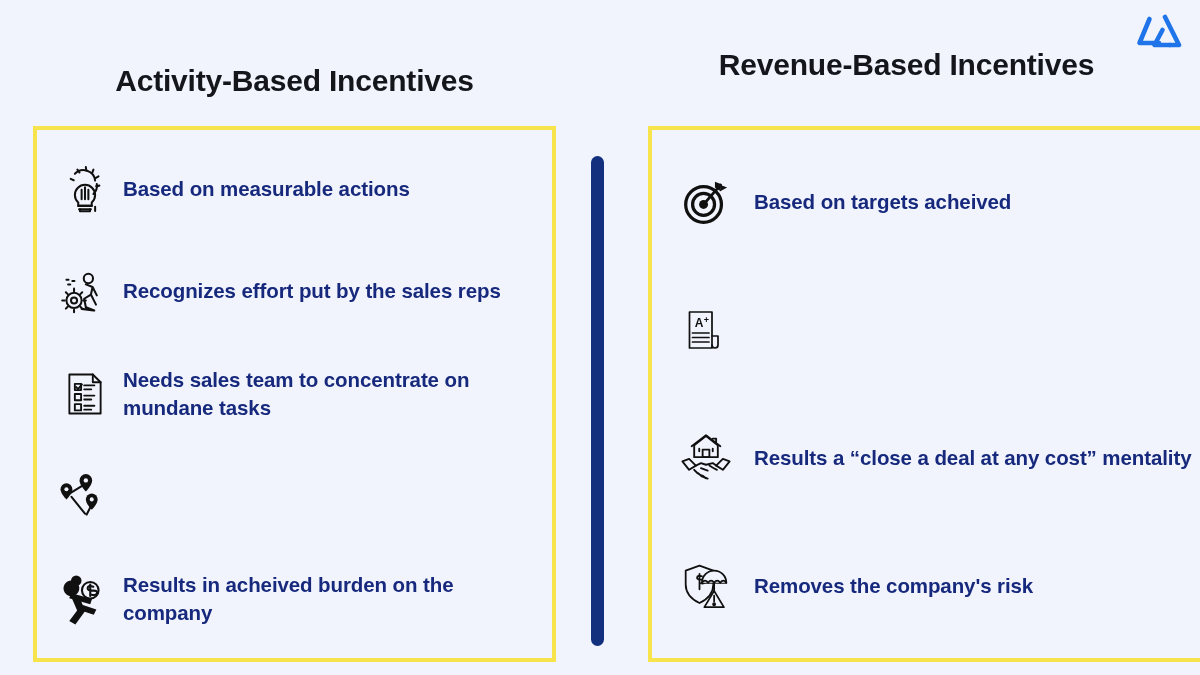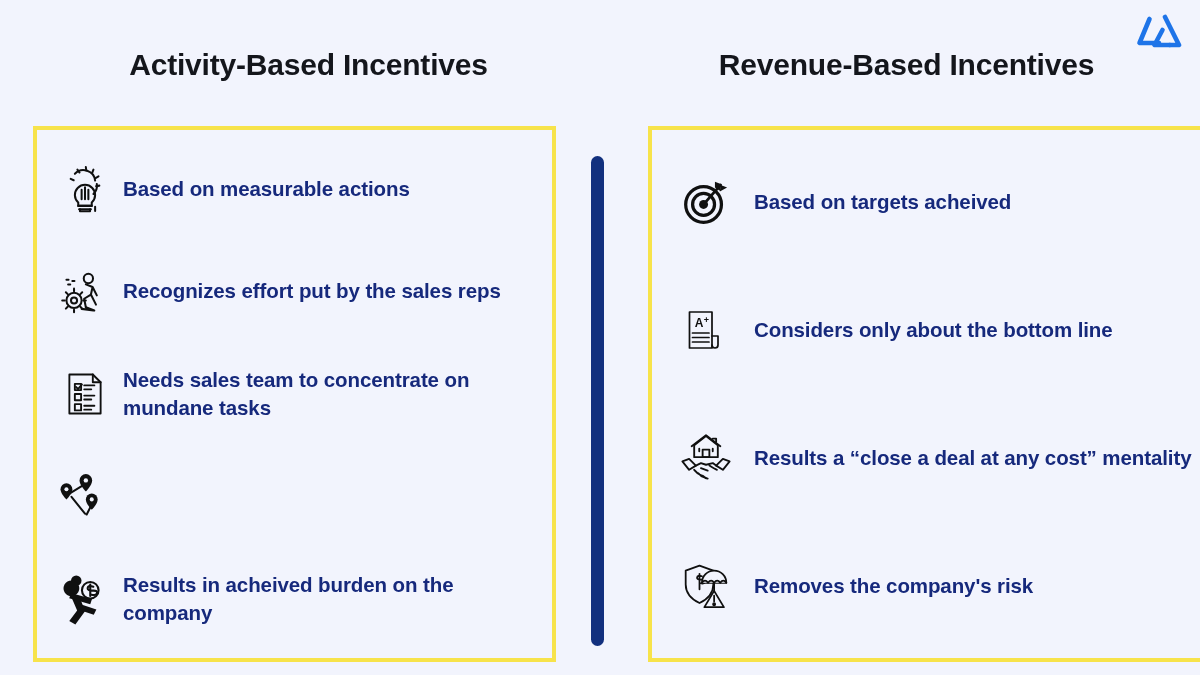--- a/index.html
+++ b/index.html
@@ -35,21 +35,21 @@
   }
   .col-title {
     position: absolute;
     font-size: 30px;
     font-weight: bold;
     color: #14161c;
     letter-spacing: -0.2px;
     white-space: nowrap;
     text-align: center;
   }
-  .col-title.left  { left: 47px;  width: 523px; }
+  .col-title.left  { left: 33px;  width: 523px; margin-top: 16px; }
   .col-title.right { left: 648px; width: 517px; }
 
   
   .panel {
     position: absolute;
     top: 126px;
     height: 536px;
     border: 4px solid #F7E34B;
     background: #F2F4FD;
     display: flex;
@@ -234,21 +234,20 @@
       <svg viewBox="0 0 64 64" width="48" height="48">
         <g fill="none" stroke="#101010" stroke-width="2.3" stroke-linejoin="round" stroke-linecap="round">
           <path d="M10 8 l30 0 l0 48 l-30 0 Z"></path>
           <path d="M40 40 l8 0 l0 12 a4 4 0 0 1 -8 0"></path>
           <text x="17" y="28" font-family="Liberation Sans, sans-serif" font-size="16" font-weight="bold" fill="#101010" stroke="none">A</text>
           <text x="29" y="23" font-family="Liberation Sans, sans-serif" font-size="12" font-weight="bold" fill="#101010" stroke="none">+</text>
           <path d="M14 36 l22 0 M14 42 l22 0 M14 48 l22 0"></path>
         </g>
       </svg>
     </span>
-    <span class="row-text">Considers only about the bottom line</span>
   </div>
 
   <div class="row">
     <span class="row-icon">
       <svg viewBox="0 0 64 64" width="54" height="54">
         <g fill="none" stroke="#101010" stroke-width="2.2" stroke-linecap="round" stroke-linejoin="round">
           <path d="M32 6 L18 17 L18 31 L46 31 L46 17 Z"></path>
           <path d="M15 18 L32 5 L49 18"></path>
           <path d="M40 9 l4 0 l0 4"></path>
           <rect x="28" y="22" width="8" height="9"></rect>

